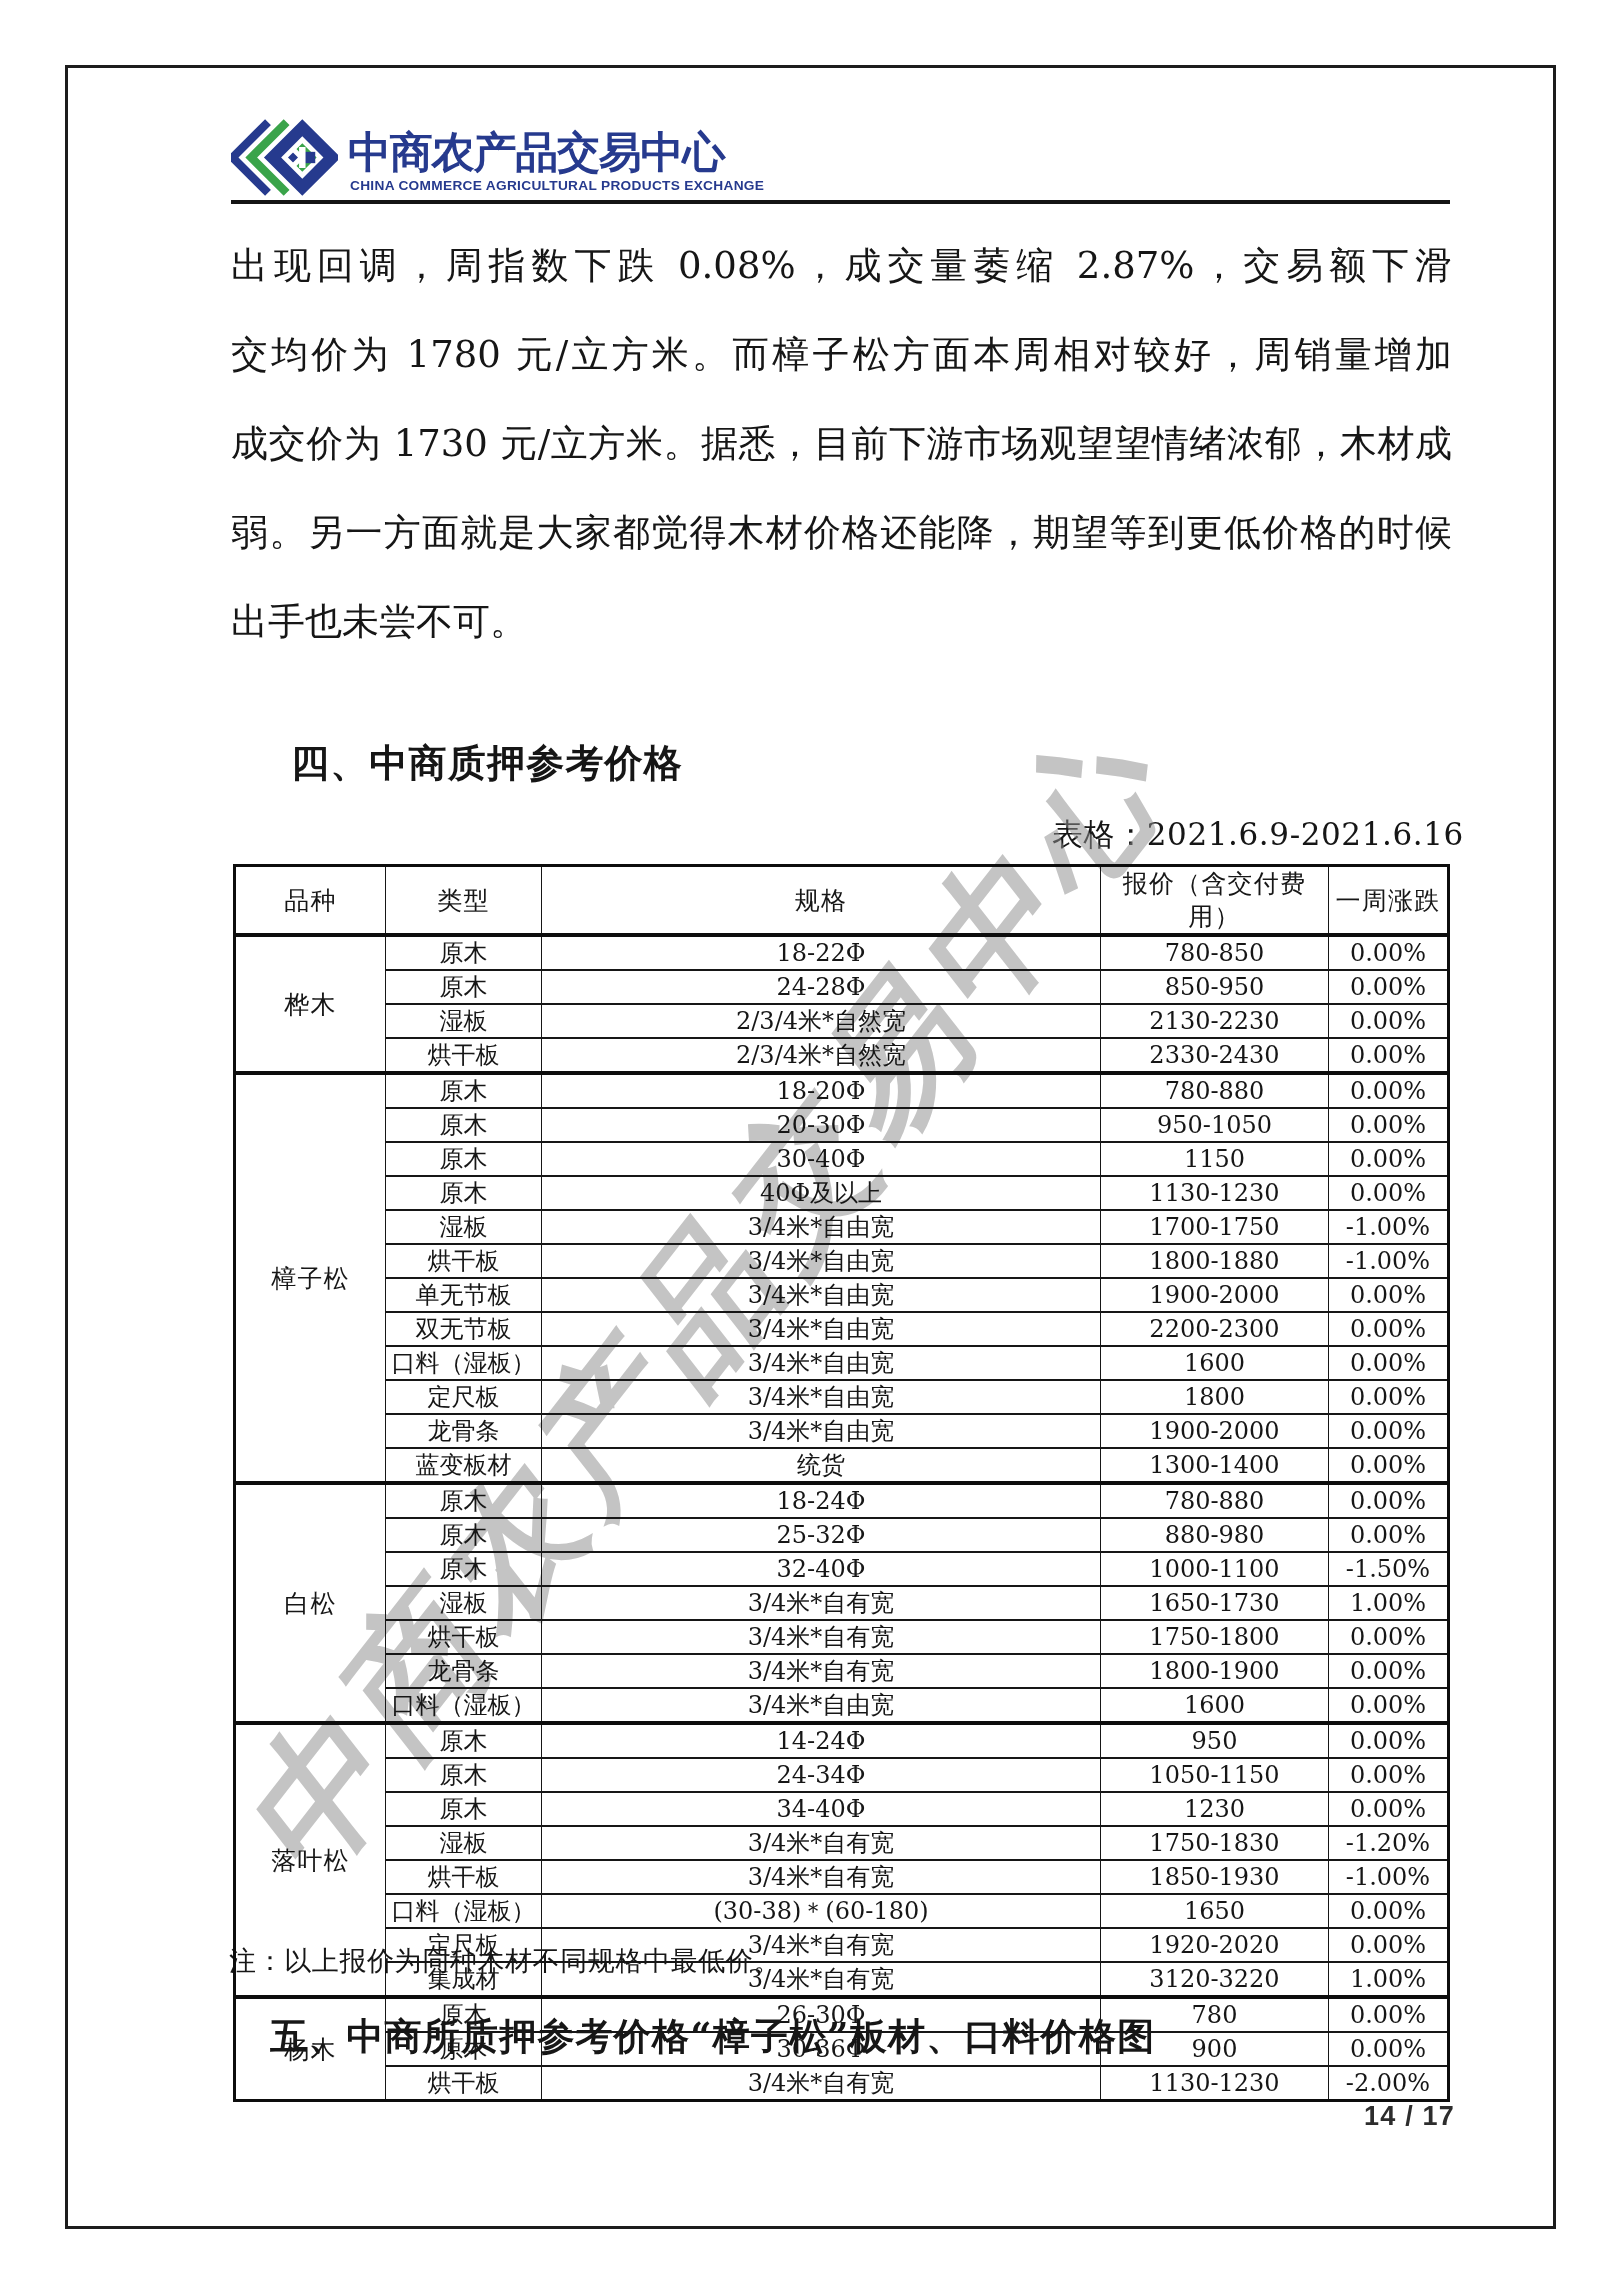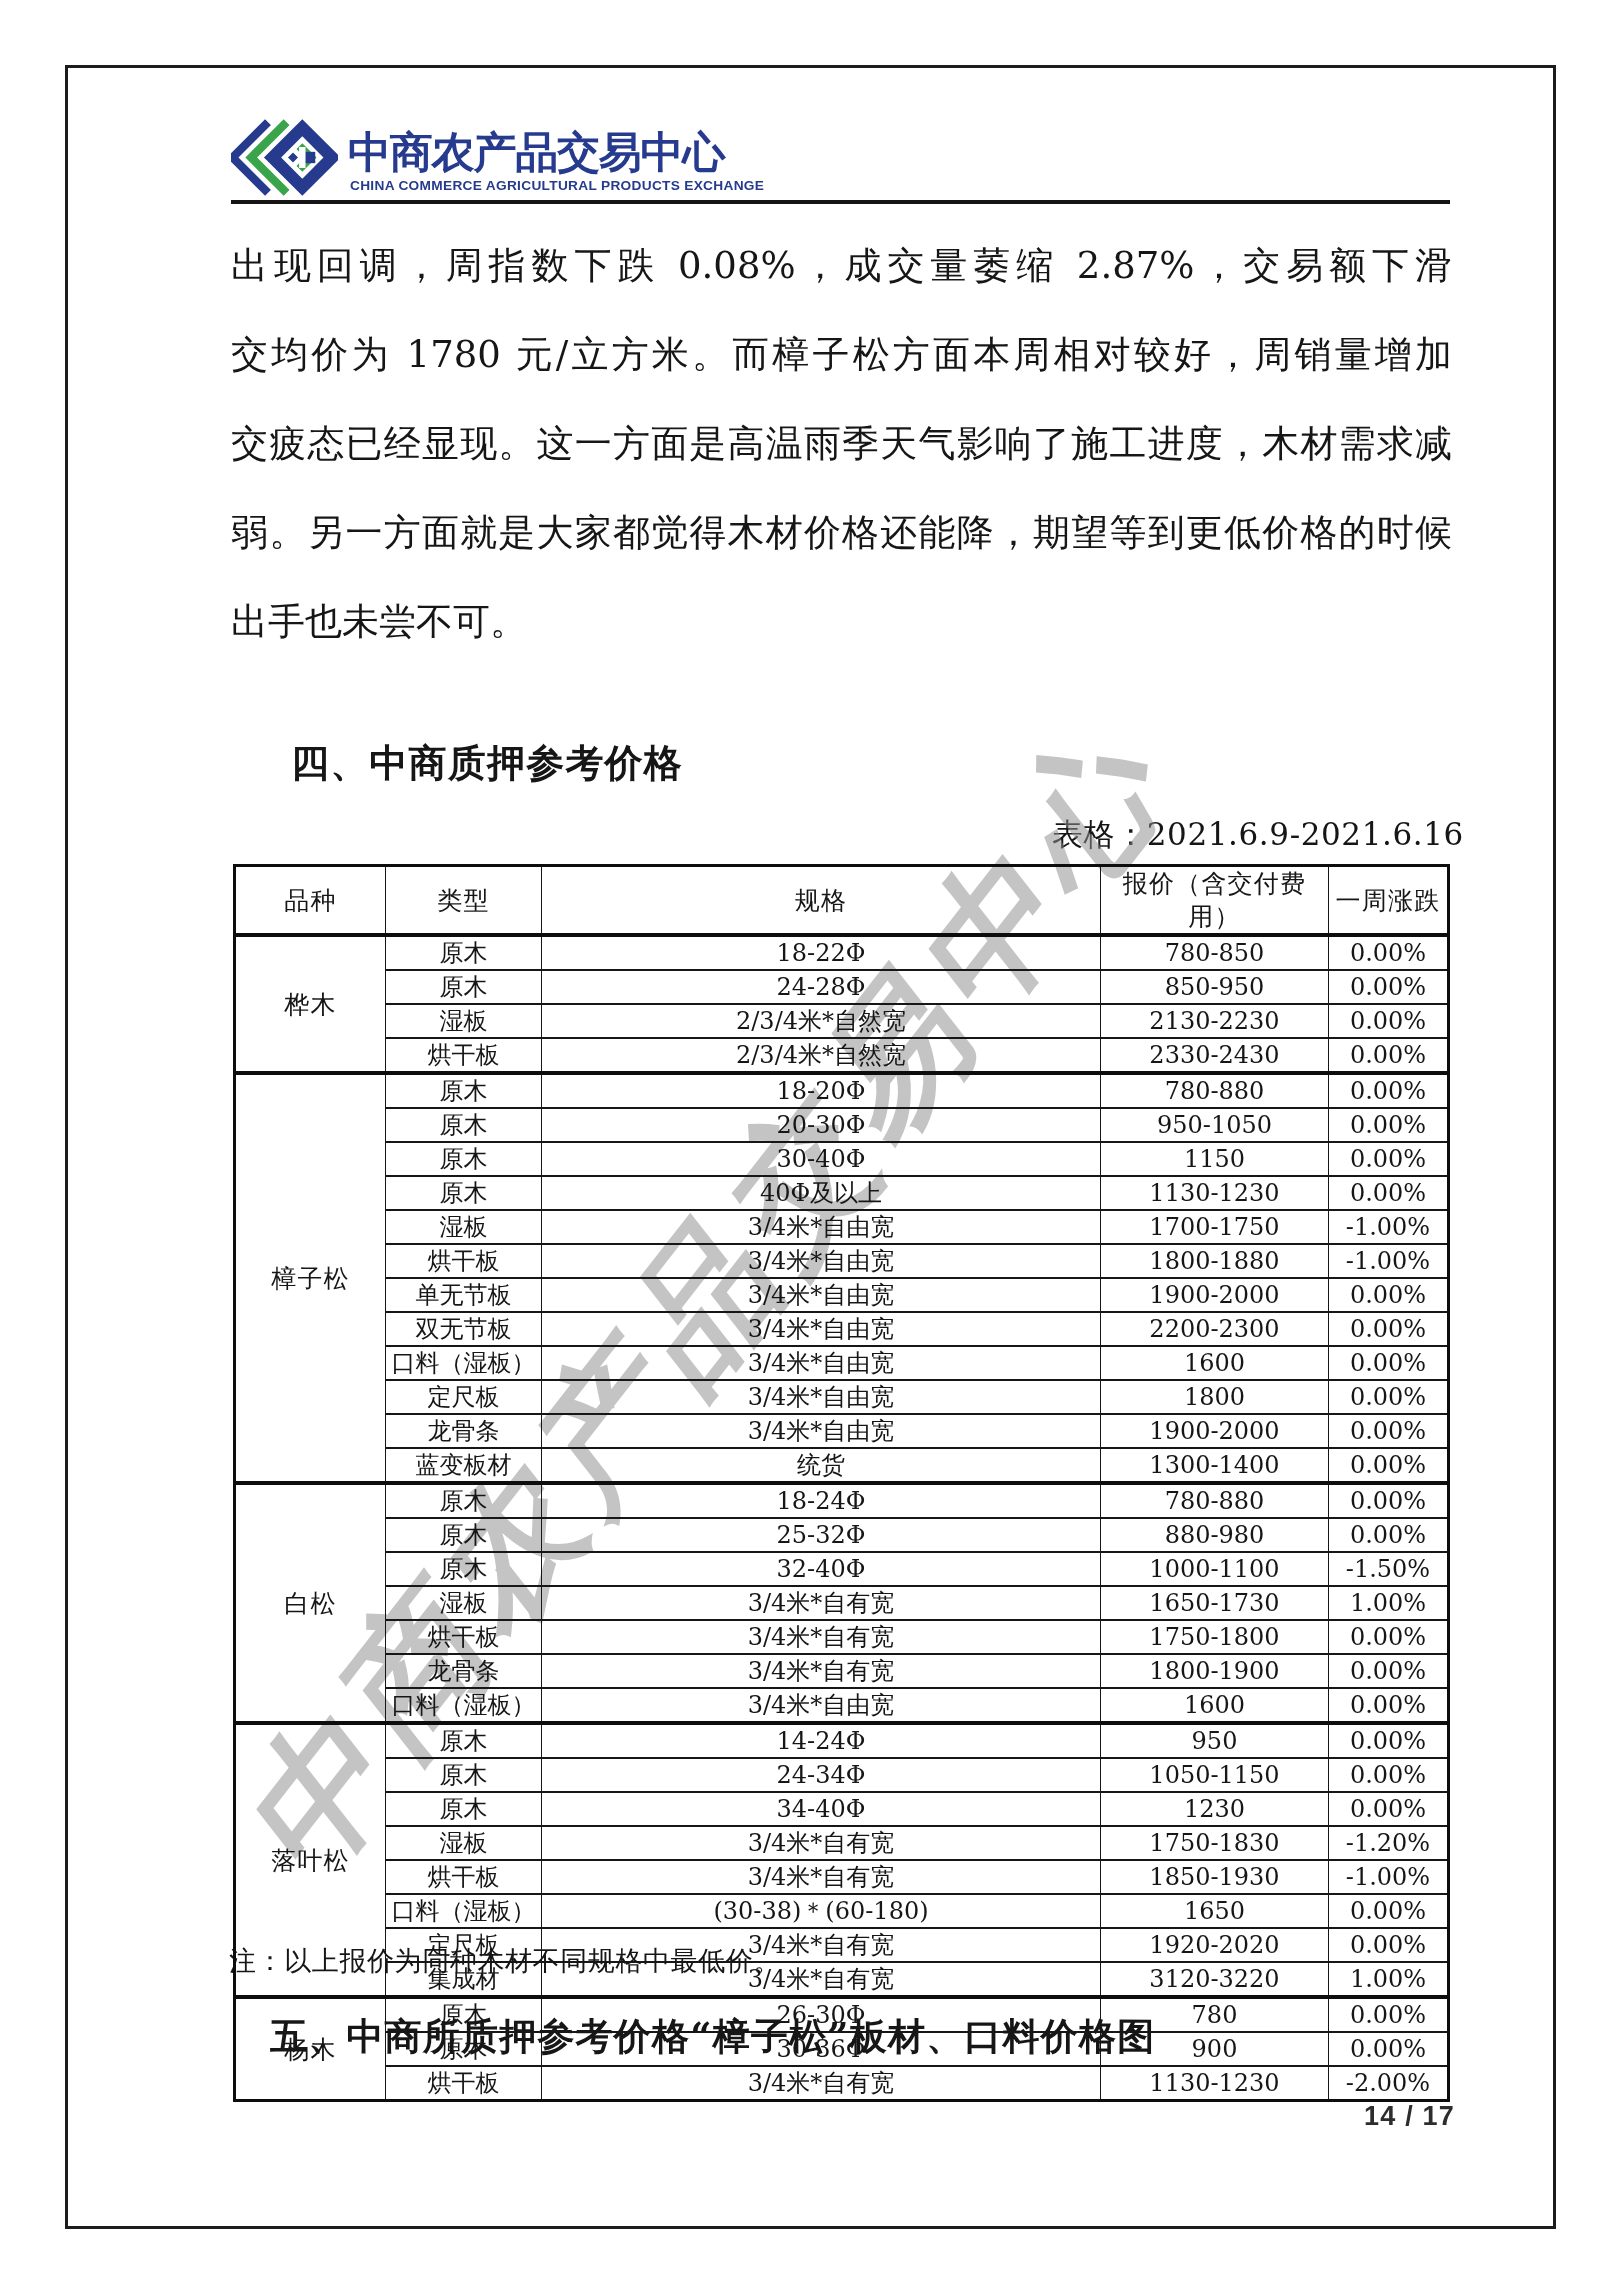--- a/index.html
+++ b/index.html
@@ -104,21 +104,21 @@
     </g>
   </svg>
 </div>
 <div class="logo-cn">中商农产品交易中心</div>
 <div class="logo-en">CHINA COMMERCE AGRICULTURAL PRODUCTS EXCHANGE</div>
 <div class="logo-rule"></div>
 
 <div class="para">
   <div class="pline">出现回调，周指数下跌 0.08%，成交量萎缩 2.87%，交易额下滑 2.95%，成</div>
   <div class="pline">交均价为 1780 元/立方米。而樟子松方面本周相对较好，周销量增加 8.67%，</div>
-  <div class="pline">交疲态已经显现。这一方面是高温雨季天气影响了施工进度，木材需求减</div>
+  <div class="pline">成交价为 1730 元/立方米。据悉，目前下游市场观望望情绪浓郁，木材成</div>
   <div class="pline">弱。另一方面就是大家都觉得木材价格还能降，期望等到更低价格的时候</div>
   <div class="pline last">出手也未尝不可。</div>
 </div>
 
 <div class="h4">四、中商质押参考价格</div>
 <div class="table-caption">表格：2021.6.9-2021.6.16</div>
 
 <div class="watermark">中商农产品交易中心</div>
 
 <table class="price">

